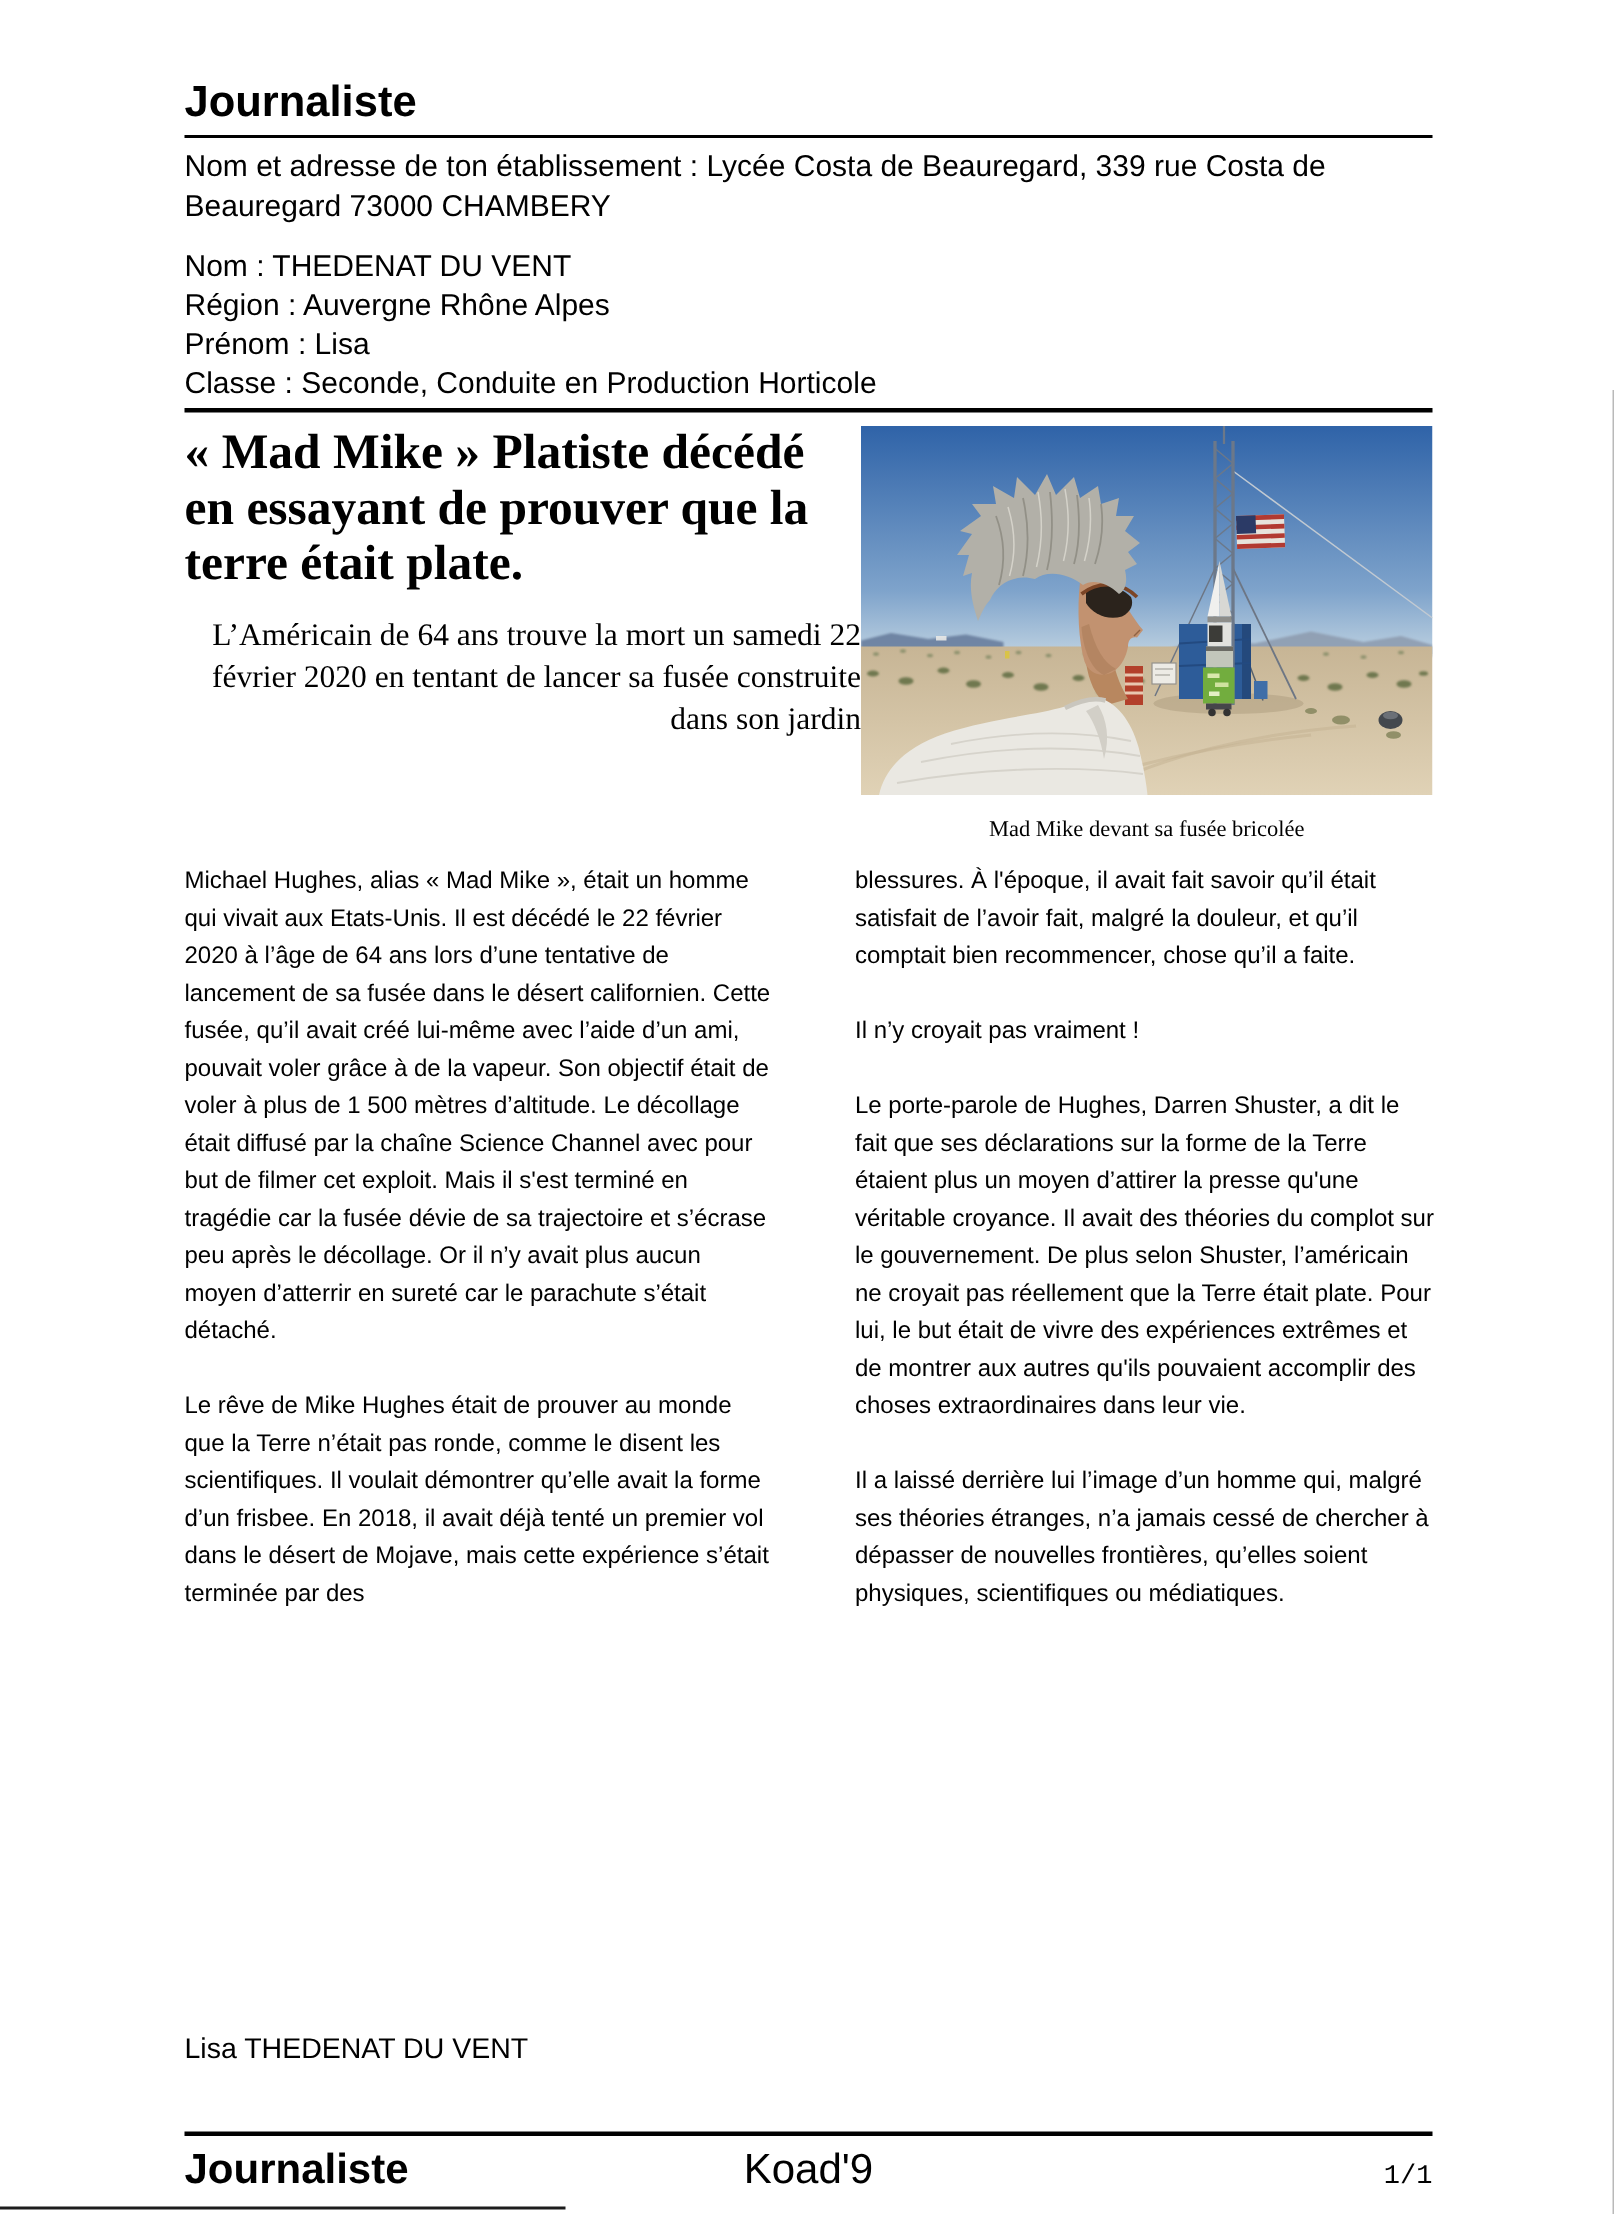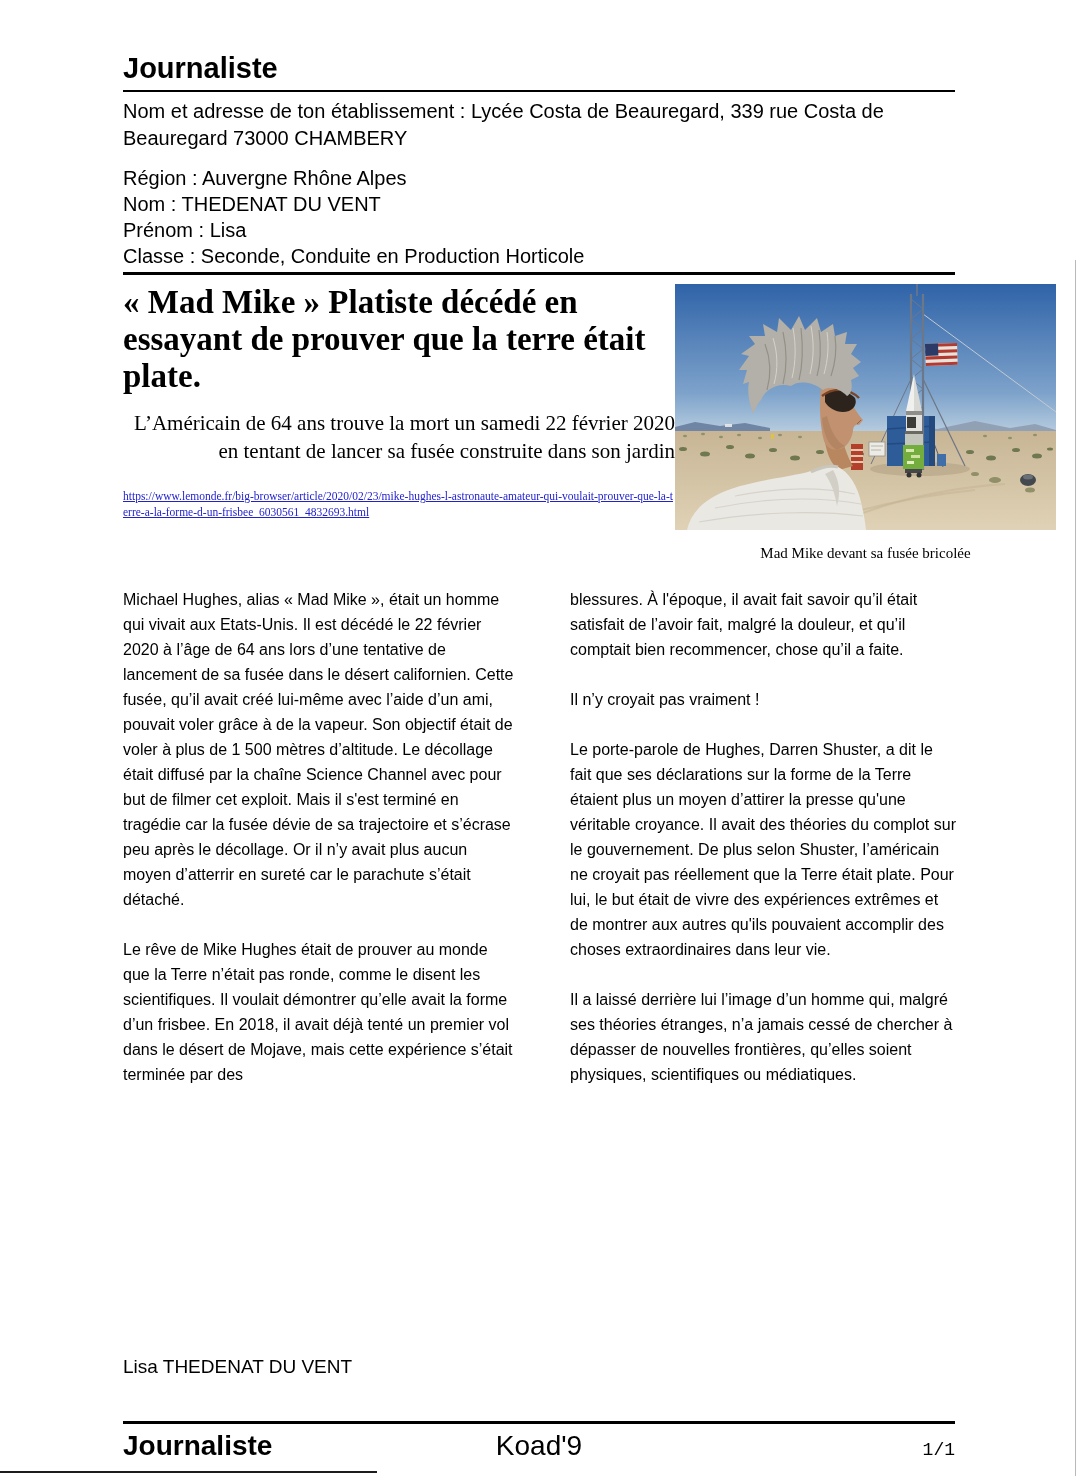--- a/index.html
+++ b/index.html
@@ -14,21 +14,21 @@
   .doc-title{
     font-size:29px;font-weight:bold;line-height:36px;margin:0;
     border-bottom:2px solid #000;padding-bottom:4px;
   }
   .school-address{font-size:20px;line-height:27px;margin-top:6px;width:832px;}
   .info-block{font-size:20px;line-height:26px;margin-top:13px;}
   .info-block div{white-space:nowrap;}
   .section-divider{border-bottom:3px solid #000;margin-top:3px;}
 
   
-  .article-top{display:flex;justify-content:space-between;margin-top:9px;margin-bottom:24px;}
+  .article-top{display:flex;justify-content:space-between;margin-top:9px;margin-bottom:12px;}
   .headline-col{width:552px;}
   .headline{
     font-family:"Liberation Serif","DejaVu Serif",serif;
     font-size:33px;line-height:37px;font-weight:bold;margin:0;
   }
   .subhead{
     font-family:"Liberation Serif","DejaVu Serif",serif;
     font-size:21px;line-height:28px;margin-top:14px;text-align:right;
   }
   .source-link{
@@ -66,33 +66,32 @@
 </head>
 <body>
 
 <div class="page">
 
   <h1 class="doc-title">Journaliste</h1>
 
   <div class="school-address">Nom et adresse de ton établissement : Lycée Costa de Beauregard, 339 rue Costa de Beauregard 73000 CHAMBERY</div>
 
   <div class="info-block">
+    <div>Nom : THEDENAT DU VENT</div>
     <div>Région : Auvergne Rhône Alpes</div>
-    <div>Nom : THEDENAT DU VENT</div>
     <div>Prénom : Lisa</div>
     <div>Classe : Seconde, Conduite en Production Horticole</div>
   </div>
 
   <div class="section-divider"></div>
 
   <div class="article-top">
     <div class="headline-col">
       <h2 class="headline">« Mad Mike » Platiste décédé en essayant de prouver que la terre était plate.</h2>
       <div class="subhead">L’Américain de 64 ans trouve la mort un samedi 22 février 2020 en tentant de lancer sa fusée construite dans son jardin</div>
-      <a class="source-link" style="color:#2222cc">https://www.lemonde.fr/big-browser/article/2020/02/23/mike-hughes-l-astronaute-amateur-qui-voulait-prouver-que-la-terre-a-la-forme-d-un-frisbee_6030561_4832693.html</a>
     </div>
 
     <div class="photo-col">
       <svg class="photo" viewBox="0 0 381 246" width="381" height="246" aria-hidden="true">
         <defs>
           <linearGradient id="sky" x1="0" y1="0" x2="0" y2="1">
             <stop offset="0" stop-color="#2f63a8"></stop>
             <stop offset="0.72" stop-color="#7ea3cb"></stop>
             <stop offset="1" stop-color="#bcd0e0"></stop>
           </linearGradient>

